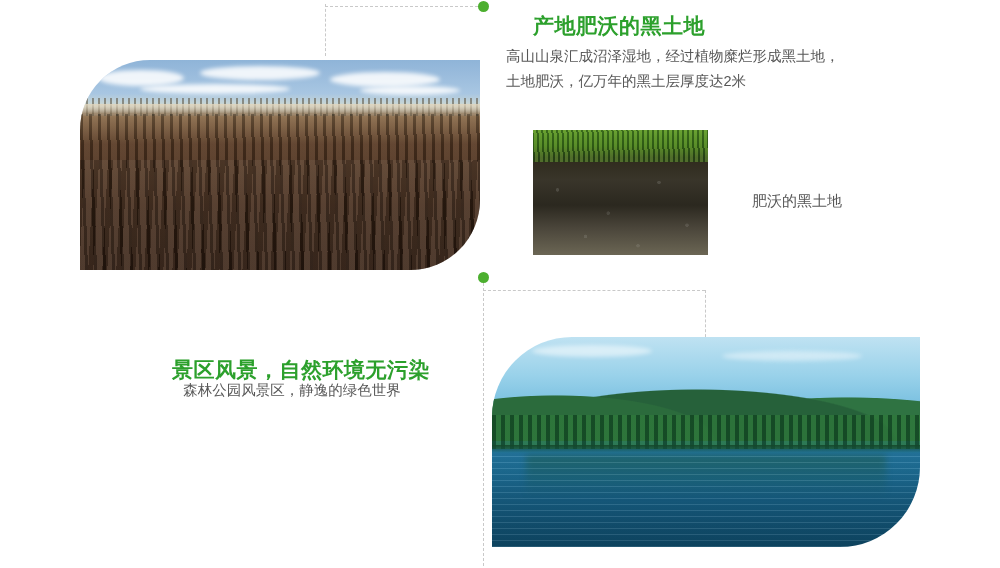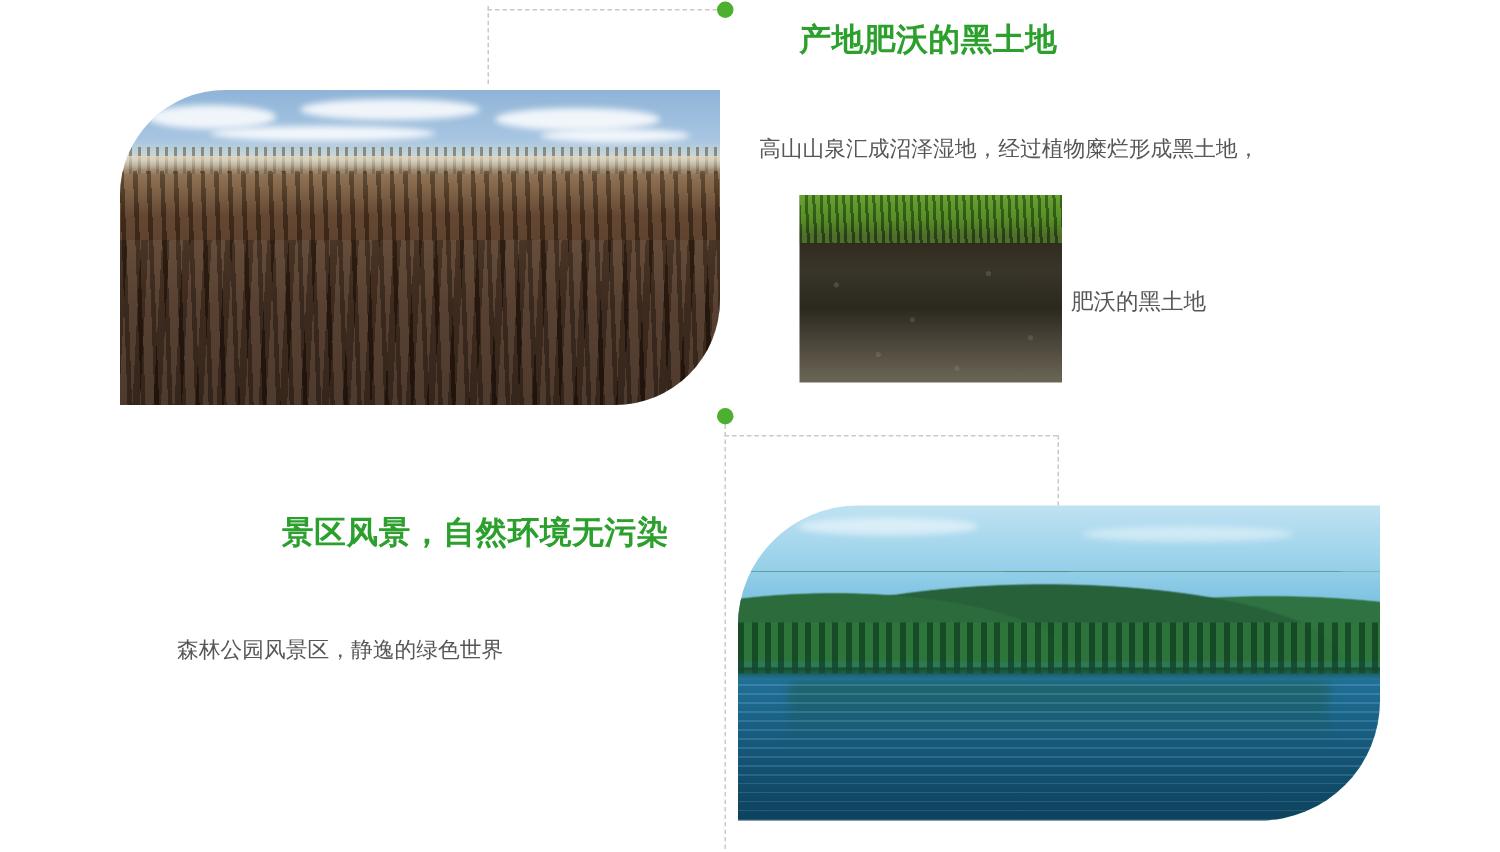--- a/index.html
+++ b/index.html
@@ -204,37 +204,36 @@
   
   .headline {
     position: absolute;
     color: #2ca02c;
     font-size: 21px;
     font-weight: bold;
     letter-spacing: 0.5px;
     white-space: nowrap;
   }
   .headline.h-top { left: 533px; top: 12px; }
-  .headline.h-bottom { left: 172px; top: 341px; margin-left: 16px; }
+  .headline.h-bottom { left: 172px; top: 356px; }
 
   .body-text {
     position: absolute;
     font-size: 14.5px;
     line-height: 25px;
     color: #575757;
     white-space: nowrap;
-    margin-top: 44px;
   }
   .body-top { left: 506px; top: 44px; }
-  .body-bottom { left: 118px; top: 378px; text-align: left; width: 348px; }
+  .body-bottom { left: 118px; top: 378px; text-align: center; width: 348px; }
   .body-bottom div { display: block; }
 
   .caption {
     position: absolute;
-    left: 714px;
+    left: 752px;
     top: 192px;
     font-size: 15px;
     color: #575757;
     white-space: nowrap;
   }
 </style>
 </head>
 <body>
 
 <div class="stage">
@@ -258,20 +257,21 @@
     <div class="treeline"></div>
     <div class="horizon-glow"></div>
     <div class="furrows"></div>
     <div class="furrows2"></div>
   </div>
 
   <div class="headline h-top">产地肥沃的黑土地</div>
 
   <div class="body-text body-top">
     <div>高山山泉汇成沼泽湿地，经过植物糜烂形成黑土地，</div>
+    <div>土地肥沃，亿万年的黑土层厚度达2米</div>
   </div>
 
   <div class="photo photo-soil">
     <div class="grass-blades"></div>
     <div class="soil-specks"></div>
   </div>
   <div class="caption">肥沃的黑土地</div>
 
   <div class="headline h-bottom">景区风景，自然环境无污染</div>
 

